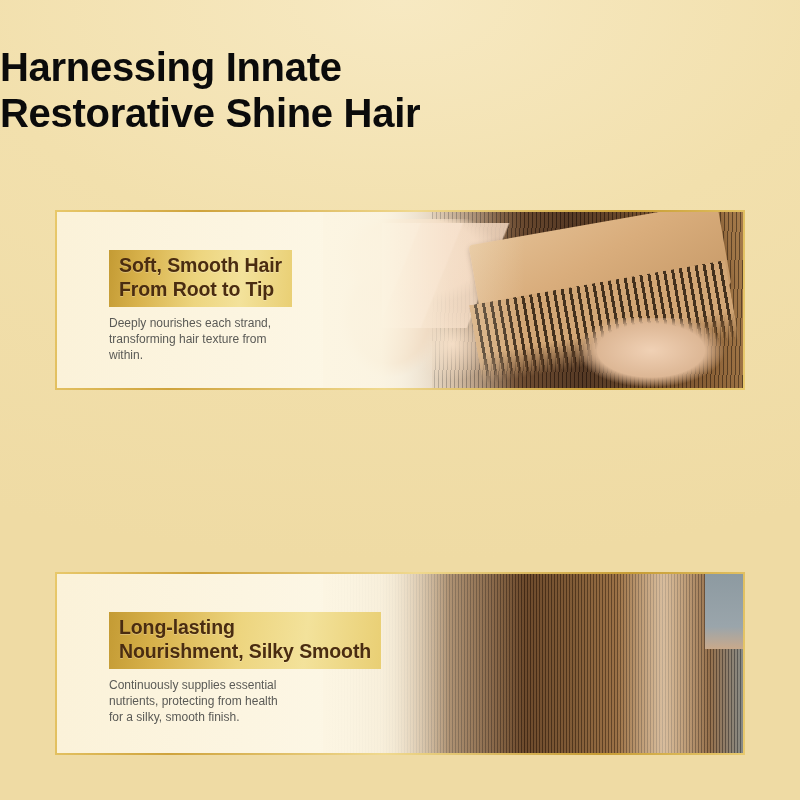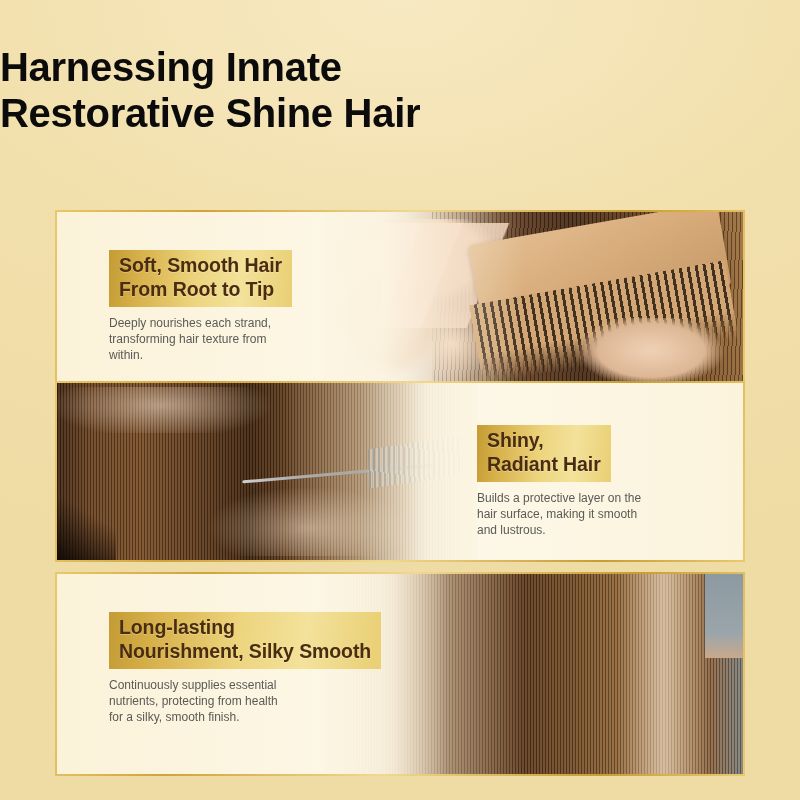--- a/index.html
+++ b/index.html
@@ -45,21 +45,21 @@
   .card {
     position: absolute;
     box-sizing: border-box;
     border: 2px solid;
     border-image: linear-gradient(100deg,#e8c86a 0%, #cfa33c 20%, #f0d98f 50%, #c79c33 80%, #e9ca6e 100%) 1;
     background: linear-gradient(90deg,#fbf2d9 0%, #fdf8e9 55%, #fbf3dc 100%);
     overflow: hidden;
   }
   #card-1 { left: 55px;  top: 188px; width: 690px; height: 180px; margin-top: 22px; }
   #card-2 { left: 55px;  top: 381px; width: 690px; height: 181px; }
-  #card-3 { left: 55px;  top: 572px; width: 690px; height: 204px; }
+  #card-3 { left: 55px;  top: 572px; width: 690px; height: 183px; }
 
   
   .photo {
     position: absolute;
     top: 0;
     height: 100%;
     overflow: hidden;
   }
   .photo.right { right: 0; width: 420px; }
   .photo.left  { left: 0;  width: 420px; }
@@ -251,40 +251,20 @@
     </div>
     <div class="textcol left">
       <h2 class="headline">Soft, Smooth Hair
 From Root to Tip</h2>
       <p class="body-text">Deeply nourishes each strand,
 transforming hair texture from
 within.</p>
     </div>
   </div>
 
-  <div class="card" id="card-2">
-    <div class="photo left">
-      <div class="photo-inner ph-shine">
-        <div class="strands"></div>
-        <div class="gloss-top"></div>
-        <div class="gloss-bot"></div>
-        <div class="dark-corner"></div>
-        <div class="tail-comb-handle"></div>
-        <div class="tail-comb-head"></div>
-      </div>
-      <div class="fade"></div>
-    </div>
-    <div class="textcol right">
-      <h2 class="headline">Shiny,
-Radiant Hair</h2>
-      <p class="body-text">Builds a protective layer on the
-hair surface, making it smooth
-and lustrous.</p>
-    </div>
-  </div>
 
   <div class="card" id="card-3">
     <div class="photo right">
       <div class="photo-inner ph-silk">
         <div class="strands"></div>
         <div class="gloss-l"></div>
         <div class="gloss-r"></div>
         <div class="sky"></div>
       </div>
       <div class="fade"></div>

